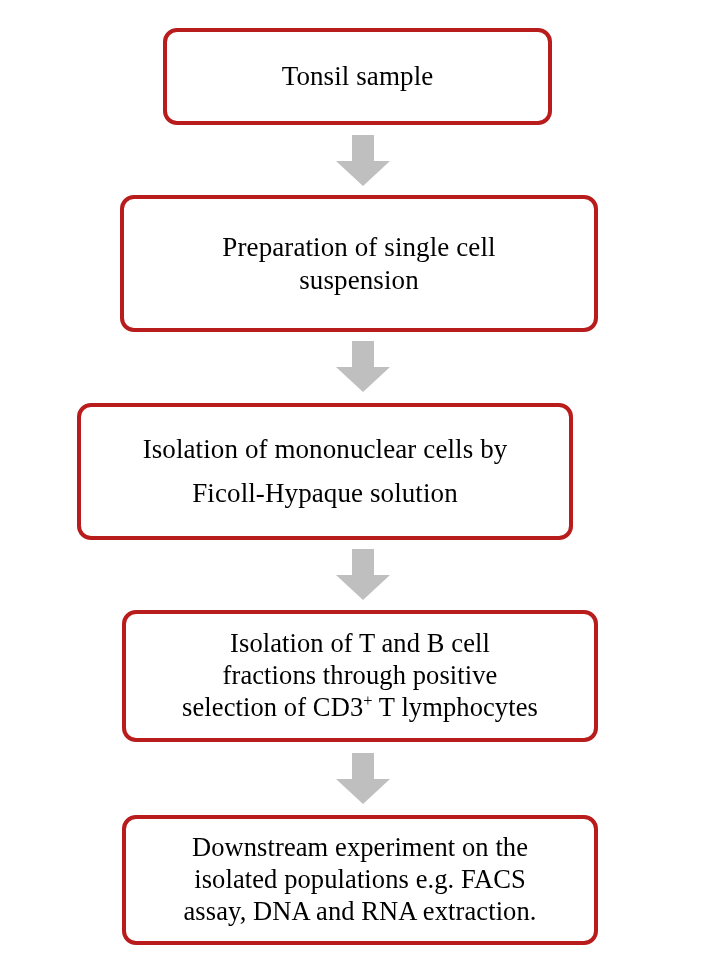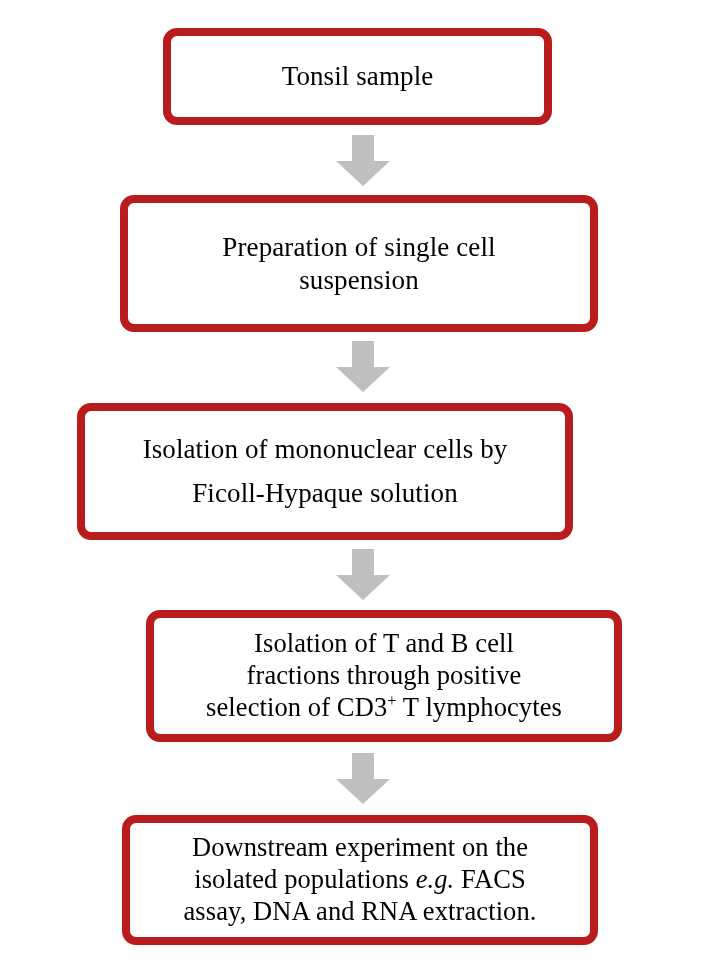--- a/index.html
+++ b/index.html
@@ -17,55 +17,55 @@
     width: 726px;
     height: 964px;
     background: #ffffff;
     overflow: hidden;
     margin: 0;
   }
   .node {
     position: absolute;
     box-sizing: border-box;
     background: #ffffff;
-    border: 8px solid #b91c1c;
+    border: 4px solid #b91c1c;
     border-radius: 14px;
     display: flex;
     align-items: center;
     justify-content: center;
     text-align: center;
   }
   .node-label {
     display: block;
     width: 100%;
     padding: 0 10px;
     box-sizing: border-box;
     font-size: 27px;
     line-height: 1.16;
     letter-spacing: 0.1px;
     white-space: pre-line;
   }
   
   .node-1 { left: 163px; top: 28px;  width: 389px; height: 97px;  }
   .node-2 { left: 120px; top: 195px; width: 478px; height: 137px; }
   .node-3 { left: 77px;  top: 403px; width: 496px; height: 137px; }
-  .node-4 { left: 122px; top: 610px; width: 476px; height: 132px; margin-left: 24px; }
+  .node-4 { left: 122px; top: 610px; width: 476px; height: 132px; }
   .node-5 { left: 122px; top: 815px; width: 476px; height: 130px; }
 
   .node-3 .node-label { line-height: 1.62; font-size: 27px; }
   .node-2 .node-label { line-height: 1.22; }
   .node-4 .node-label { line-height: 1.20; font-size: 26.5px; }
   .node-5 .node-label { line-height: 1.20; font-size: 26.5px; padding-left: 10px; }
 
   .sup {
     font-size: 0.62em;
     vertical-align: super;
     line-height: 0;
   }
-  .ital { font-style: italic; }
+  .ital { }
 
   
   .arrow {
     position: absolute;
     width: 54px;
     height: 51px;
   }
   .arrow svg { display: block; width: 100%; height: 100%; }
   .arrow-1 { left: 336px; top: 135px; }
   .arrow-2 { left: 336px; top: 341px; }

